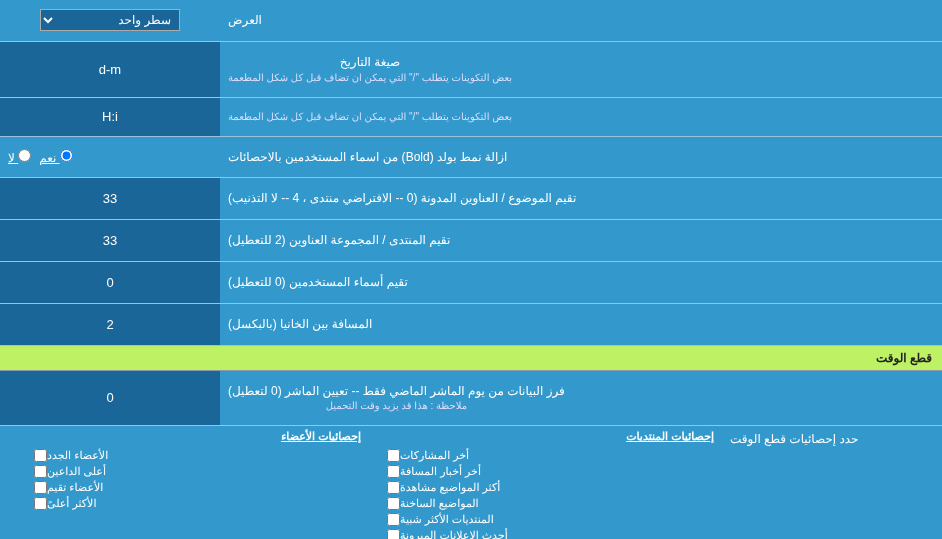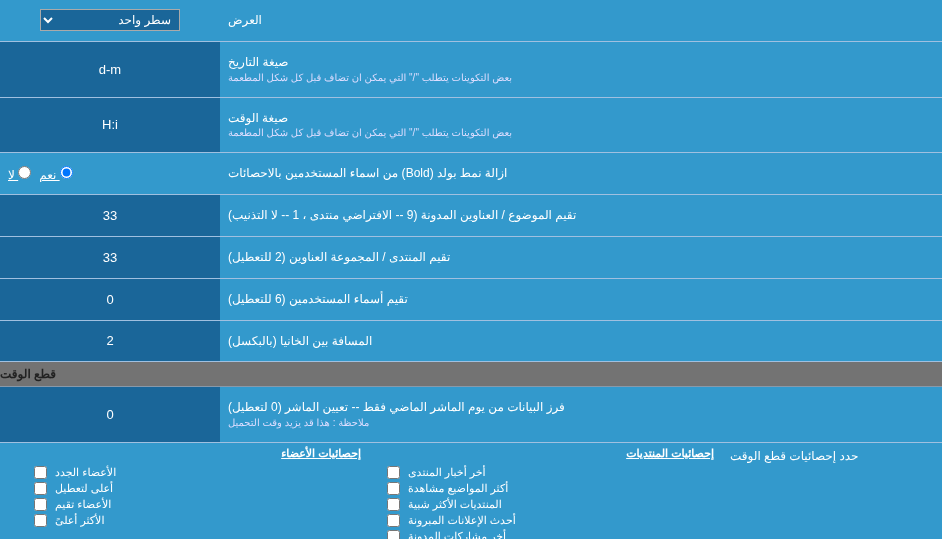--- a/index.html
+++ b/index.html
@@ -21,21 +21,21 @@
       align-items: stretch;
     }
     .row-label {
       background: #3399cc;
       color: #fff;
       flex: 1;
       padding: 12px 8px;
       display: flex;
       align-items: center;
       justify-content: flex-end;
-      text-align: left;
+      text-align: center;
       font-size: 12px;
       line-height: 1.4;
     }
     .row-label small {
       font-size: 10px;
       display: block;
       color: #ddf;
     }
     .row-input {
       background: #1a6699;
@@ -50,25 +50,25 @@
     .row-input input[type="text"] {
       background: #1a6699;
       color: #fff;
       border: none;
       outline: none;
       text-align: center;
       font-size: 13px;
       width: 100%;
     }
     .section-header {
-      background: #737373;
+      background: #bef264;
       color: #222;
       font-weight: bold;
-      padding: 5px 0;
-      text-align: left;
+      padding: 5px 10px;
+      text-align: right;
       border-bottom: 1px solid #8899aa;
     }
     .row-radio {
       background: #3399cc;
       color: #fff;
       width: 220px;
       display: flex;
       align-items: center;
       justify-content: flex-end;
       padding: 2px 8px;
@@ -129,21 +129,21 @@
       flex: 1;
       display: flex;
       flex-direction: column;
       gap: 3px;
       margin-left: 26px;
     }
     .check-col .check-item {
       display: flex;
       align-items: center;
       justify-content: flex-end;
-      gap: 8px;
+      gap: 0;
       color: #fff;
       font-size: 11px;
       white-space: nowrap;
     }
     .check-col .check-item input[type="checkbox"] {
       cursor: pointer;
       margin: 0;
     }
     .check-col-header {
       color: #fff;
@@ -183,21 +183,20 @@
       </div>
     </div>
     <div class="row-input">
       <input type="text" value="d-m" style="">
     </div>
   </div>
 
   <div class="row">
     <div class="row-label">
       <div>
-        <div>صيغة الوقت</div>
         <small>بعض التكوينات يتطلب "/" التي يمكن ان تضاف قبل كل شكل المطعمة</small>
       </div>
     </div>
     <div class="row-input">
       <input type="text" value="H:i" style="">
     </div>
   </div>
 
   <div class="row">
     <div class="row-label">
@@ -208,39 +207,39 @@
         <input type="radio" name="bold" value="yes" checked="" style=""> نعم
       </label>
       <label>
         <input type="radio" name="bold" value="no" style=""> لا
       </label>
     </div>
   </div>
 
   <div class="row">
     <div class="row-label">
-      <span>تقيم الموضوع / العناوين المدونة (9 -- الافتراضي منتدى ، 1 -- لا التذنيب)</span>
+      <span>تقيم الموضوع / العناوين المدونة (0 -- الافتراضي منتدى ، 4 -- لا التذنيب)</span>
     </div>
     <div class="row-input">
       <input type="text" value="33" style="">
     </div>
   </div>
 
   <div class="row">
     <div class="row-label">
       <span>تقيم المنتدى / المجموعة العناوين (2 للتعطيل)</span>
     </div>
     <div class="row-input">
       <input type="text" value="33" style="">
     </div>
   </div>
 
   <div class="row">
     <div class="row-label">
-      <span>تقيم أسماء المستخدمين (6 للتعطيل)</span>
+      <span>تقيم أسماء المستخدمين (0 للتعطيل)</span>
     </div>
     <div class="row-input">
       <input type="text" value="0" style="">
     </div>
   </div>
 
   <div class="row">
     <div class="row-label">
       <span>المسافة بين الخانيا (بالبكسل)</span>
     </div>
@@ -267,25 +266,33 @@
 
   <div class="checkboxes-outer">
     <div class="checkboxes-right-label">
       <span>حدد إحصائيات قطع الوقت</span>
     </div>
     <div class="checkboxes-columns">
 
       <div class="check-col">
         <div class="check-col-header">إحصائيات المنتديات</div>
         <div class="check-item">
-          <span>أخر أخبار المنتدى</span>
+          <span>أخر المشاركات</span>
+          <input type="checkbox" style="">
+        </div>
+        <div class="check-item">
+          <span>أخر أخبار المسافة</span>
           <input type="checkbox" style="">
         </div>
         <div class="check-item">
           <span>أكثر المواضيع مشاهدة</span>
+          <input type="checkbox" style="">
+        </div>
+        <div class="check-item">
+          <span>المواضيع الساخنة</span>
           <input type="checkbox" style="">
         </div>
         <div class="check-item">
           <span>المنتديات الأكثر شبية</span>
           <input type="checkbox" style="">
         </div>
         <div class="check-item">
           <span>أحدث الإعلانات المبرونة</span>
           <input type="checkbox" style="">
         </div>
@@ -295,21 +302,21 @@
         </div>
       </div>
 
       <div class="check-col">
         <div class="check-col-header">إحصائيات الأعضاء</div>
         <div class="check-item">
           <span>الأعضاء الجدد</span>
           <input type="checkbox" style="">
         </div>
         <div class="check-item">
-          <span>أعلى لتعطيل</span>
+          <span>أعلى الداعين</span>
           <input type="checkbox" style="">
         </div>
         <div class="check-item">
           <span>الأعضاء تقيم</span>
           <input type="checkbox" style="">
         </div>
         <div class="check-item">
           <span>الأكثر أعلىً</span>
           <input type="checkbox" style="">
         </div>

